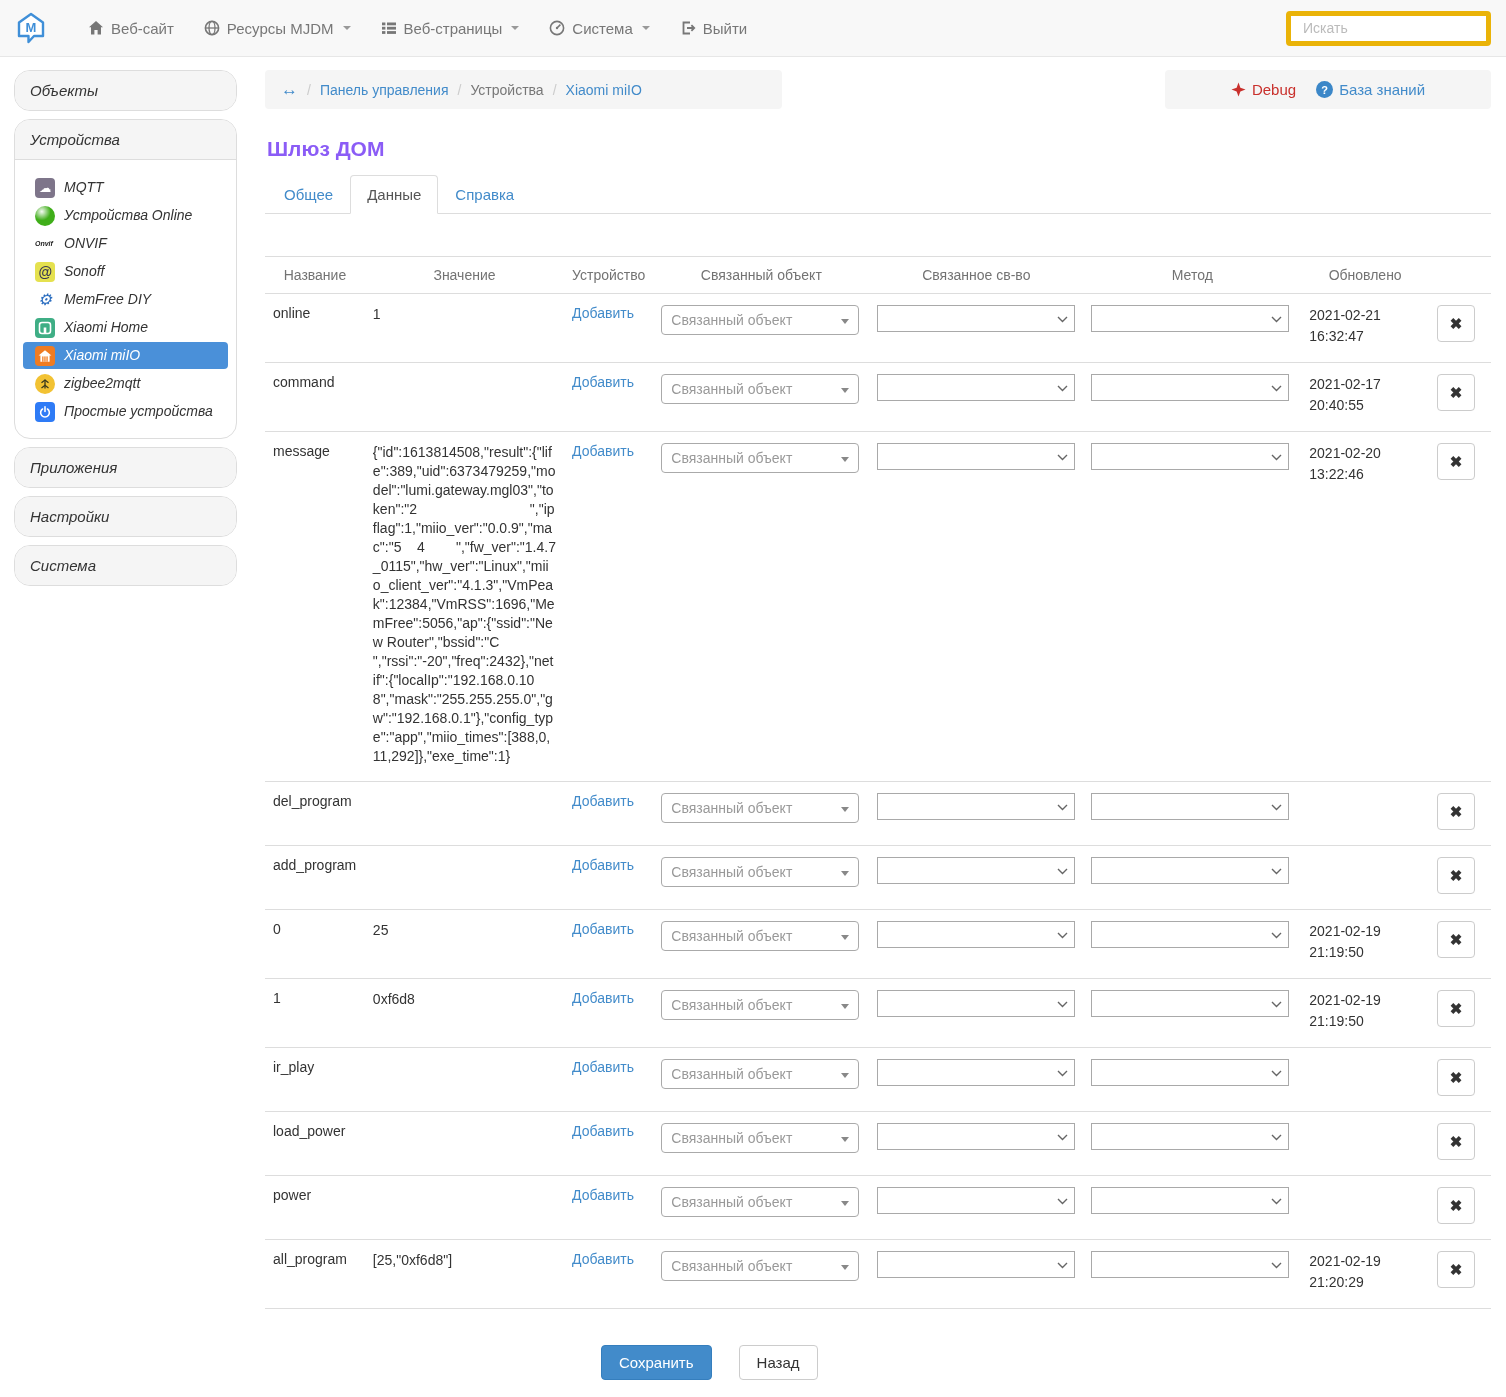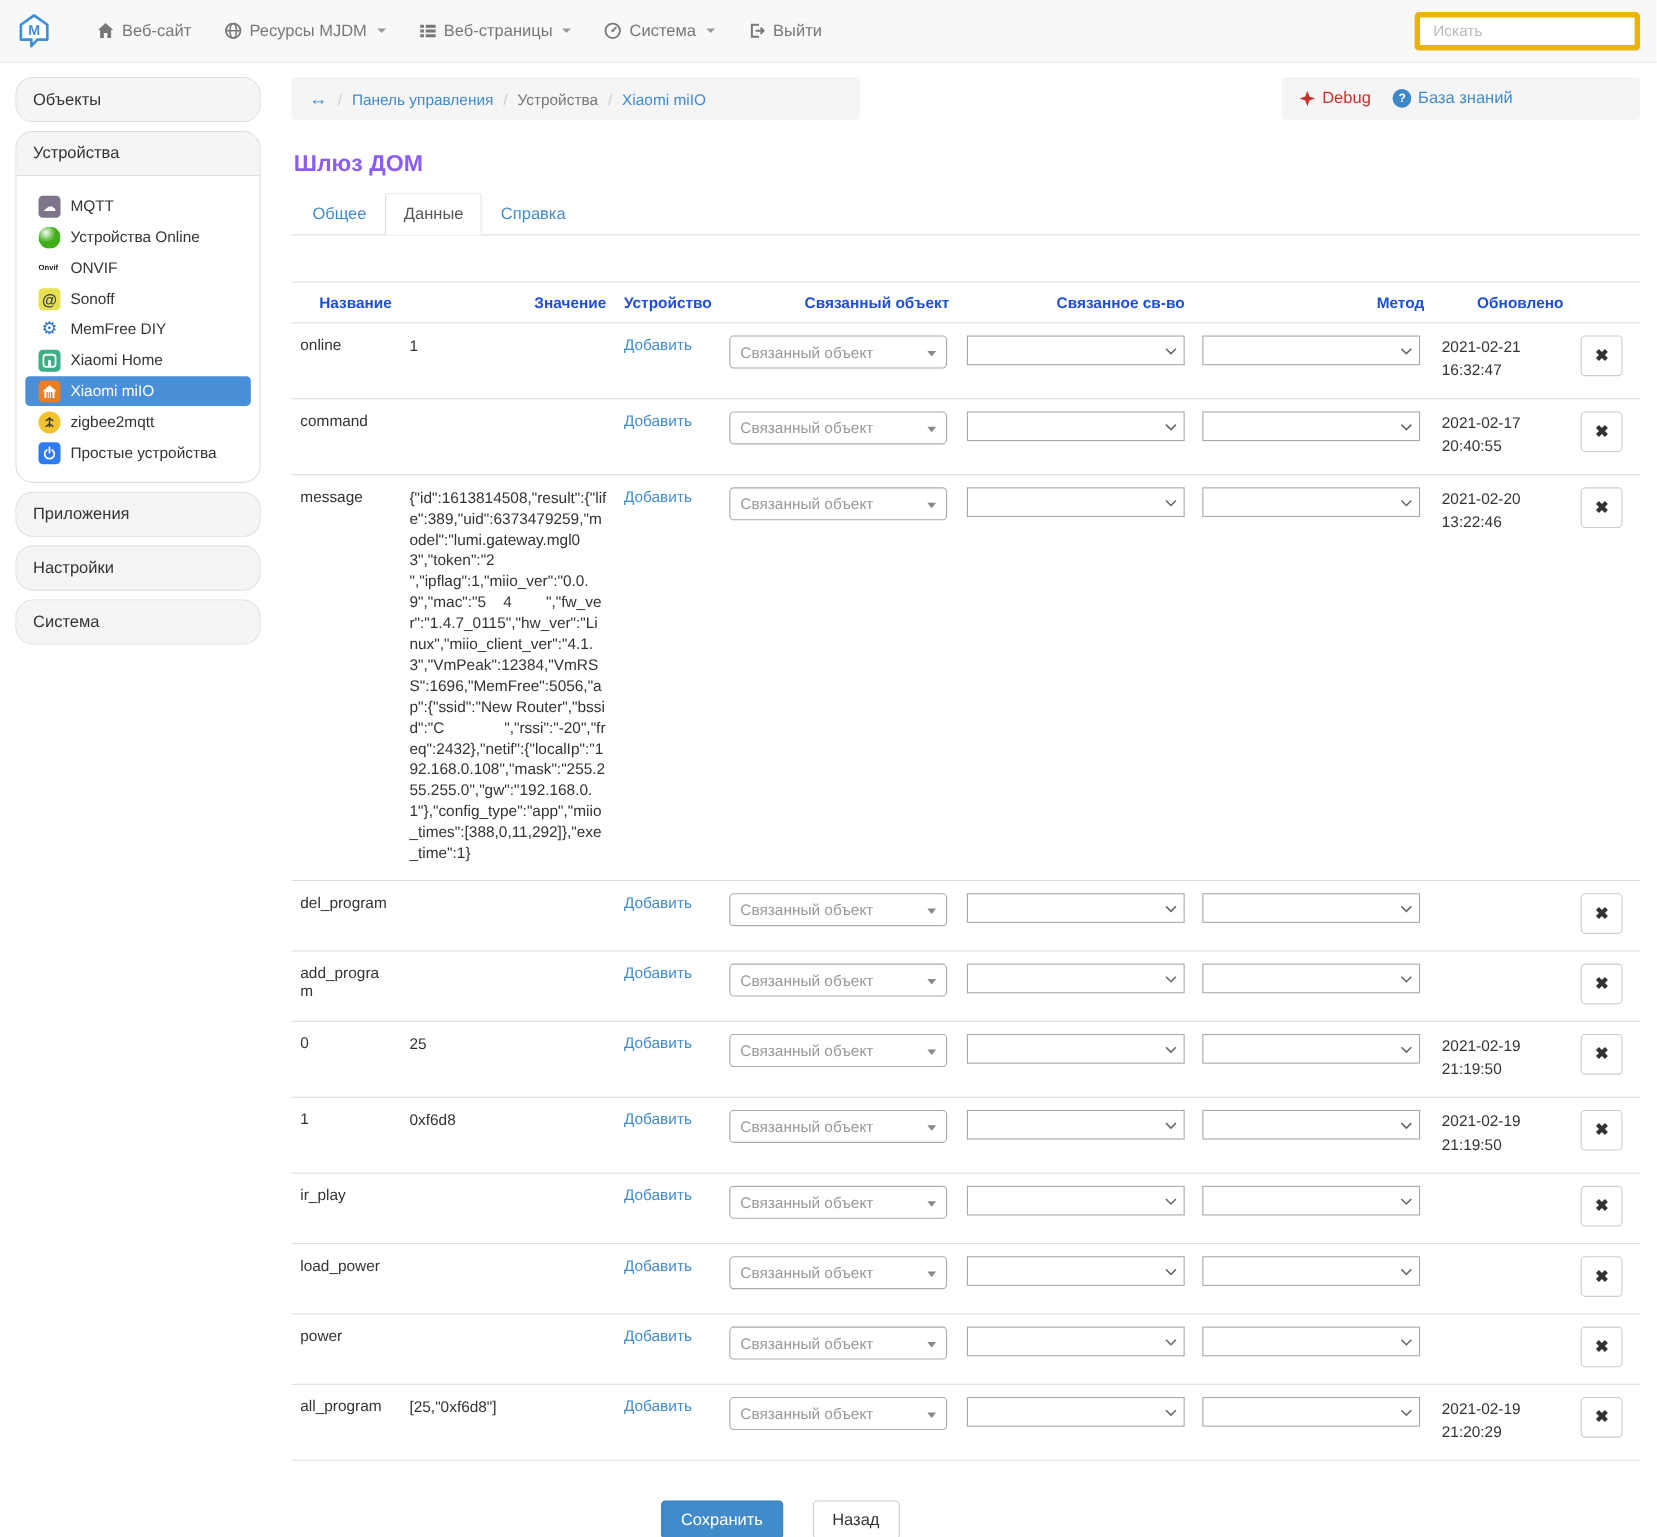--- a/index.html
+++ b/index.html
@@ -34,21 +34,21 @@
     padding:0 12px; font-size:14px; font-family:inherit; color:#555; background:#fff;
   }
   .search-box input::placeholder { color:#bbb; }
 
   
   .layout { display:flex; align-items:flex-start; }
   .sidebar { width:223px; margin:13px 0 0 14px; flex:0 0 auto; }
   .main { flex:1; margin:13px 15px 0 28px; min-width:0; }
 
   
-  .panel { border:1px solid #ddd; border-radius:16px; margin-bottom:8px; background:#fff; overflow:hidden; }
+  .panel { border:1px solid #ddd; border-radius:16px; margin-bottom:8px; background:#fff; overflow:hidden;font-style:italic; }
   .panel-heading {
     background:#f5f5f5; padding:11px 15px; font-size:15px; color:#333;
     border-radius:3px 3px 0 0; cursor:pointer;
   }
   .panel-heading.solo { border-radius:3px; }
   .panel-body-list { list-style:none; padding:13px 6px 12px; border-top:1px solid #ddd; }
   .dev-item {
     display:flex; align-items:center; gap:9px; padding:3px 4px 3px 12px;
     border-radius:4px; margin:1px 2px; color:#333; cursor:pointer; line-height:21px;
   }
@@ -70,39 +70,39 @@
   .breadcrumb {
     background:#f5f5f5; border-radius:4px; padding:9px 16px;
     display:flex; align-items:center; gap:9px; min-width:517px; height:39px;
   }
   .crumb-home { color:#428bca; font-size:17px; font-weight:bold; line-height:1; }
   .crumb-sep { color:#ccc; }
   .crumb-link { color:#428bca; }
   .crumb-muted { color:#777; }
   .crumb-right {
     background:#f5f5f5; border-radius:4px; padding:9px 16px; height:39px;
-    display:flex; align-items:center; gap:20px; min-width:326px; justify-content:flex-start;
+    display:flex; align-items:center; gap:20px; min-width:326px; justify-content:center;
   }
   .debug-link { color:#c9302c; display:flex; align-items:center; gap:6px; font-size:15px; }
   .kb-link { color:#428bca; display:flex; align-items:center; gap:6px; font-size:15px; }
   .kb-badge {
     width:17px; height:17px; border-radius:50%; background:#3b87c8; color:#fff;
     font-size:11px; font-weight:bold; display:flex; align-items:center; justify-content:center;
   }
 
   
   .page-title { font-size:21px; font-weight:bold; color:#8b5cf6; margin:0 0 14px 2px; }
   .tabs { list-style:none; display:flex; border-bottom:1px solid #ddd; padding-left:2px; margin-bottom:42px; }
   .tab a { display:block; padding:10px 16px; font-size:15px; color:#428bca; margin-bottom:-1px; border:1px solid transparent; border-radius:4px 4px 0 0; }
   .tab.active a { color:#555; background:#fff; border-color:#ddd #ddd transparent; cursor:default; }
 
   
   table.data { width:100%; border-collapse:collapse; border-top:1px solid #ddd; border-bottom:1px solid #ddd; }
   table.data th {
-    text-align:right; font-weight:bold; color:#1d4ed8; padding:10px 8px;
+    text-align:center; font-weight:normal; color:#737373; padding:10px 8px;
     border-bottom:1px solid #ddd; white-space:nowrap; font-size:14px;
   }
   table.data td { padding:11px 8px 15px; vertical-align:top; border-top:1px solid #ddd; }
   table.data tbody tr:first-child td { border-top:none; }
   .c-name { word-break:break-all; }
   .c-value { word-break:break-all; white-space:pre-wrap; line-height:19px; }
   .add-link { color:#428bca; }
   .sel2 {
     position:relative; width:198px; height:30px; border:1px solid #aaa; border-radius:4px;
     background:#fff; color:#999; line-height:28px; padding:0 22px 0 9px; cursor:pointer;

